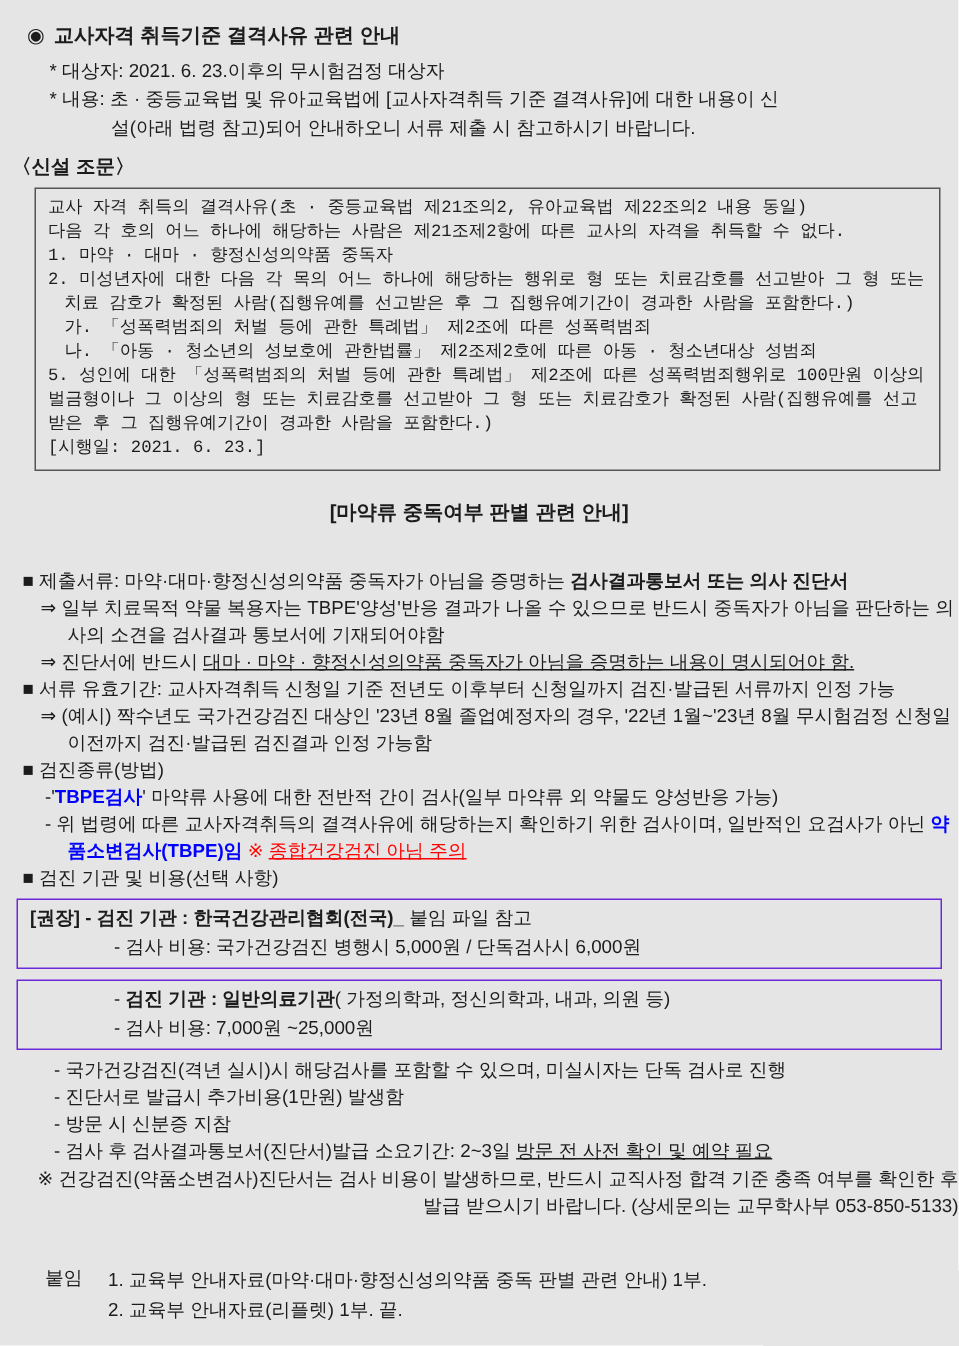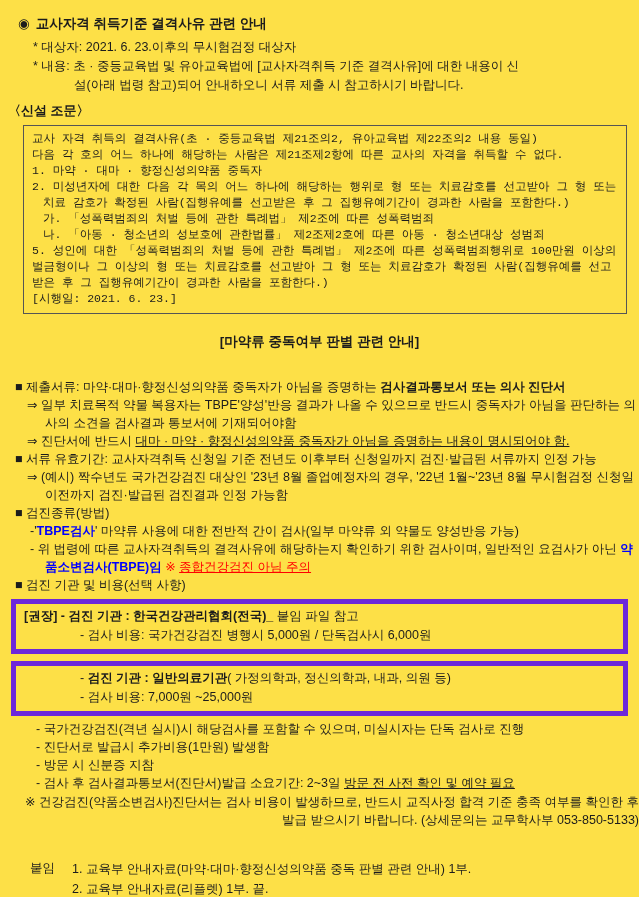--- a/index.html
+++ b/index.html
@@ -1,20 +1,20 @@
 <!DOCTYPE html>
 <html><head>
 <meta charset="utf-8">
 <style>
   * { margin:0; padding:0; box-sizing:border-box; }
   html,body { background:#ffffff; }
   .page {
     position:relative;
     width:639px; height:897px;
-    background:#fde047;
+    background:#e5e5e5;
     color:#1c1c1c;
     font-family:"Liberation Sans","DejaVu Sans",sans-serif;
     font-size:12.5px;
     line-height:18px;
     overflow:hidden;
     padding-top:12px;
   }
   .b { font-weight:bold; }
   .blue { color:#0000ff; font-weight:bold; }
   .red-u { color:#ff0000; text-decoration:underline; }
@@ -43,21 +43,21 @@
   .center-heading { margin-top:18px; text-align:center; font-size:13.5px; font-weight:bold; line-height:20px; }
 
   .body-block { margin-top:26px; }
   .line-sq   { margin-left:15px; margin-top:0; }
   .line-arrow{ margin-left:45px; text-indent:-18px; }
   .line-dash { margin-left:30px; }
   .line-dash-hang { margin-left:45px; text-indent:-15px; }
 
   .cost-box {
     margin:5px 11px 0 11px;
-    border:5px solid #6d28d9;
+    border:1px solid #6d28d9;
     padding:3px 8px 4px 8px;
     line-height:19px;
   }
   .cost-box .indent1 { margin-left:56px; }
   .cost-box .indent2 { margin-left:56px; }
   .cost-box + .cost-box { margin-top:7px; }
 
   .note-line { margin-left:36px; margin-top:0; }
   .warn-par  { margin-left:38px; text-indent:-16px; font-weight:normal; margin-top:1px;text-align:right; }
 

